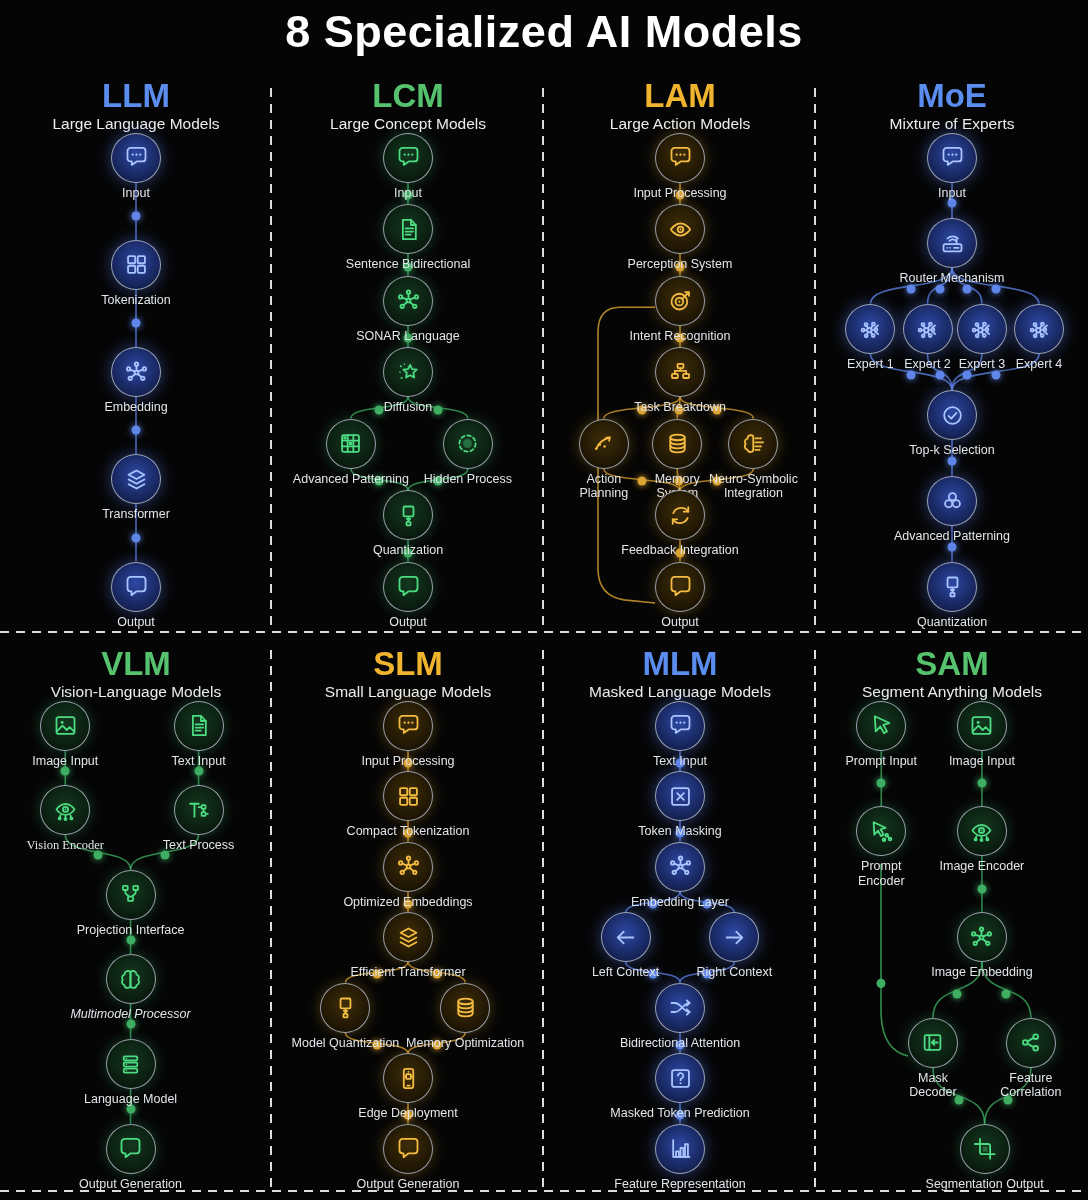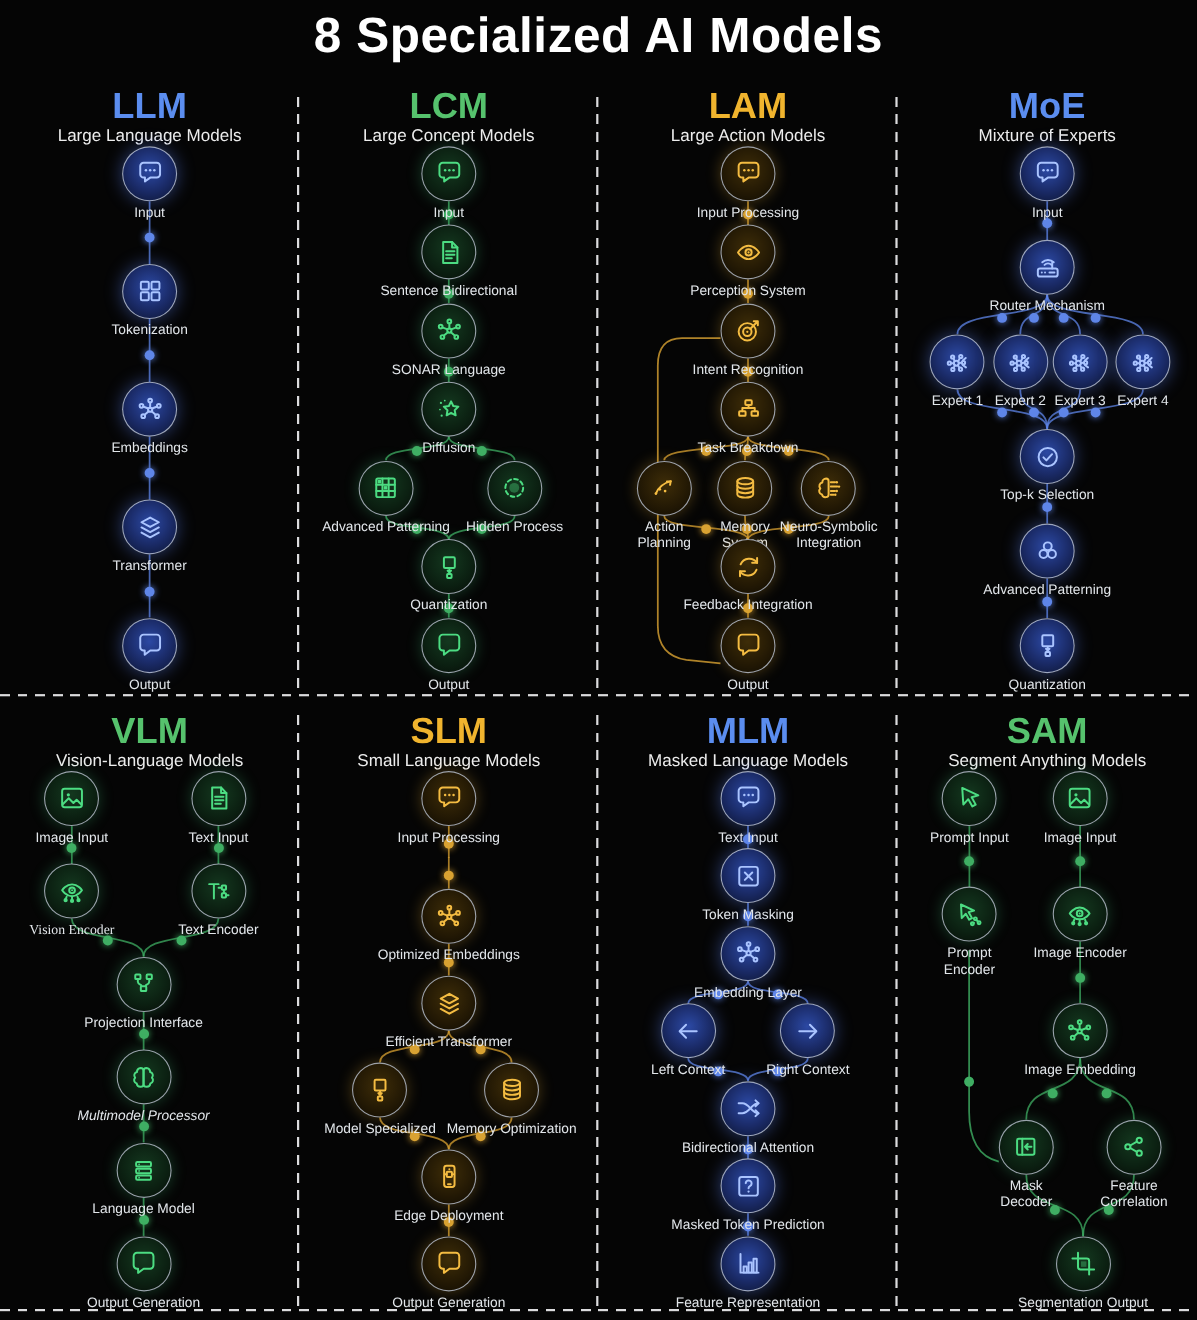--- a/index.html
+++ b/index.html
@@ -106,21 +106,21 @@
               <svg viewBox="0 0 24 24" fill="none" stroke="currentColor" stroke-width="1.6" stroke-linecap="round" stroke-linejoin="round">
                 <circle cx="12" cy="12" r="1.7"></circle>
                 <circle cx="12" cy="4.6" r="1.5"></circle>
                 <circle cx="19" cy="8.8" r="1.5"></circle>
                 <circle cx="17.6" cy="17.2" r="1.5"></circle>
                 <circle cx="6.4" cy="17.2" r="1.5"></circle>
                 <circle cx="5" cy="8.8" r="1.5"></circle>
                 <path d="M12 10.3V6.1M13.5 11l4.2-1.6M13.2 13.3l3.4 2.9M10.8 13.3l-3.4 2.9M10.5 11L6.3 9.4"></path>
               </svg>
             </div>
-            <div class="nlabel">Embeddings</div>
+            <div class="nlabel">Embedding</div>
           </div>
         </div>
         <div class="connector">
           <svg viewBox="0 0 272 40" preserveAspectRatio="none">
             <g fill="none" stroke="#5f86e8" stroke-opacity=".75" stroke-width="1.6">
               <path d="M136,0 V40" vector-effect="non-scaling-stroke"></path>
             </g>
           </svg>
           <div class="dot" style="left: 50%; background: rgb(95, 134, 232); box-shadow: rgb(95, 134, 232) 0px 0px 7px;"></div>
         </div>
@@ -732,21 +732,21 @@
             <div class="circle green" style="color: rgb(76, 220, 130);">
               <svg viewBox="0 0 24 24" fill="none" stroke="currentColor" stroke-width="1.6" stroke-linecap="round" stroke-linejoin="round">
                 <path d="M4.6 6h7.6M8.4 6v11.6"></path>
                 <path d="M12.2 9h2.4"></path>
                 <rect x="14.8" y="7.2" width="3.4" height="3.4" rx=".6"></rect>
                 <path d="M16.5 10.6v2.6"></path>
                 <rect x="14.8" y="13.4" width="3.4" height="3.4" rx=".6"></rect>
                 <path d="M18.4 15h1.8"></path>
               </svg>
             </div>
-            <div class="nlabel">Text Encoder</div>
+            <div class="nlabel">Text Process</div>
           </div>
         </div>
         <div class="connector">
           <svg viewBox="0 0 272 40" preserveAspectRatio="none">
             <g fill="none" stroke="#3fae63" stroke-opacity=".75" stroke-width="1.6">
               <path d="M65.28,0 C65.28,26 130.56,14 130.56,40" vector-effect="non-scaling-stroke"></path>
               <path d="M198.56,0 C198.56,26 130.56,14 130.56,40" vector-effect="non-scaling-stroke"></path>
             </g>
           </svg>
           <div class="dot" style="left: 36%; background: rgb(63, 174, 99); box-shadow: rgb(63, 174, 99) 0px 0px 7px;"></div>
@@ -844,20 +844,33 @@
             <div class="nlabel">Input Processing</div>
           </div>
         </div>
         <div class="connector">
           <svg viewBox="0 0 272 40" preserveAspectRatio="none">
             <g fill="none" stroke="#d9a232" stroke-opacity=".75" stroke-width="1.6">
               <path d="M136,0 V40" vector-effect="non-scaling-stroke"></path>
             </g>
           </svg>
           <div class="dot" style="left: 50%; background: rgb(217, 162, 50); box-shadow: rgb(217, 162, 50) 0px 0px 7px;"></div>
+        </div>
+        <div class="row">
+          <div class="node" style="left: 50%;">
+            <div class="circle amber" style="color: rgb(244, 188, 66);">
+              <svg viewBox="0 0 24 24" fill="none" stroke="currentColor" stroke-width="1.6" stroke-linecap="round" stroke-linejoin="round">
+                <rect x="4.5" y="4.5" width="6.4" height="6.4" rx="1"></rect>
+                <rect x="13.1" y="4.5" width="6.4" height="6.4" rx="1"></rect>
+                <rect x="4.5" y="13.1" width="6.4" height="6.4" rx="1"></rect>
+                <rect x="13.1" y="13.1" width="6.4" height="6.4" rx="1"></rect>
+              </svg>
+            </div>
+            <div class="nlabel">Compact Tokenization</div>
+          </div>
         </div>
         <div class="connector">
           <svg viewBox="0 0 272 40" preserveAspectRatio="none">
             <g fill="none" stroke="#d9a232" stroke-opacity=".75" stroke-width="1.6">
               <path d="M136,0 V40" vector-effect="non-scaling-stroke"></path>
             </g>
           </svg>
           <div class="dot" style="left: 50%; background: rgb(217, 162, 50); box-shadow: rgb(217, 162, 50) 0px 0px 7px;"></div>
         </div>
         <div class="row">
@@ -908,21 +921,21 @@
         </div>
         <div class="row">
           <div class="node" style="left: 27%;">
             <div class="circle amber" style="color: rgb(244, 188, 66);">
               <svg viewBox="0 0 24 24" fill="none" stroke="currentColor" stroke-width="1.6" stroke-linecap="round" stroke-linejoin="round">
                 <rect x="7.6" y="4" width="8.8" height="8.8" rx="1"></rect>
                 <path d="M12 13.4v2.8M10.6 14.9L12 16.4l1.4-1.5"></path>
                 <rect x="10.2" y="17.6" width="3.6" height="3.2" rx=".6"></rect>
               </svg>
             </div>
-            <div class="nlabel">Model Specialized</div>
+            <div class="nlabel">Model Quantization</div>
           </div>
           <div class="node" style="left: 71%;">
             <div class="circle amber" style="color: rgb(244, 188, 66);">
               <svg viewBox="0 0 24 24" fill="none" stroke="currentColor" stroke-width="1.6" stroke-linecap="round" stroke-linejoin="round">
                 <ellipse cx="12" cy="6.6" rx="6.4" ry="2.5"></ellipse>
                 <path d="M5.6 6.6v10.8c0 1.4 2.9 2.5 6.4 2.5s6.4-1.1 6.4-2.5V6.6"></path>
                 <path d="M5.6 10.2c0 1.4 2.9 2.5 6.4 2.5s6.4-1.1 6.4-2.5M5.6 13.8c0 1.4 2.9 2.5 6.4 2.5s6.4-1.1 6.4-2.5"></path>
               </svg>
             </div>
             <div class="nlabel">Memory Optimization</div>

